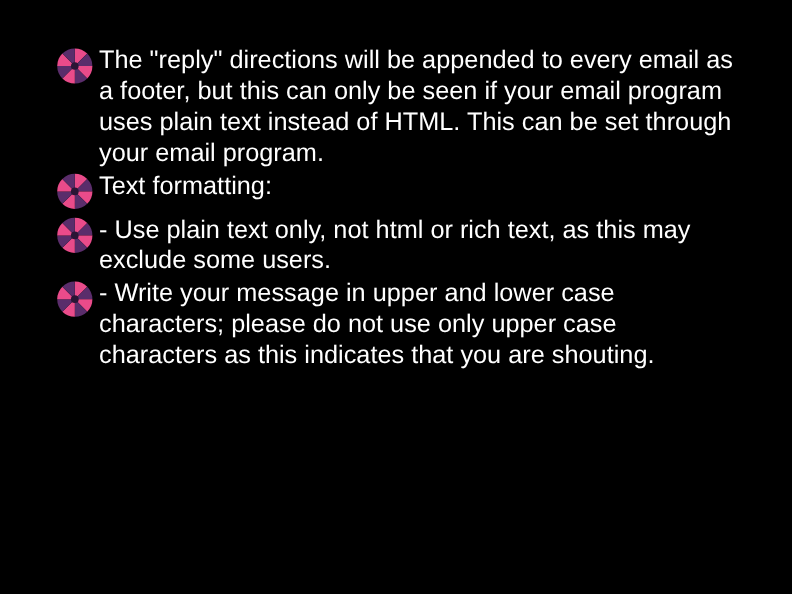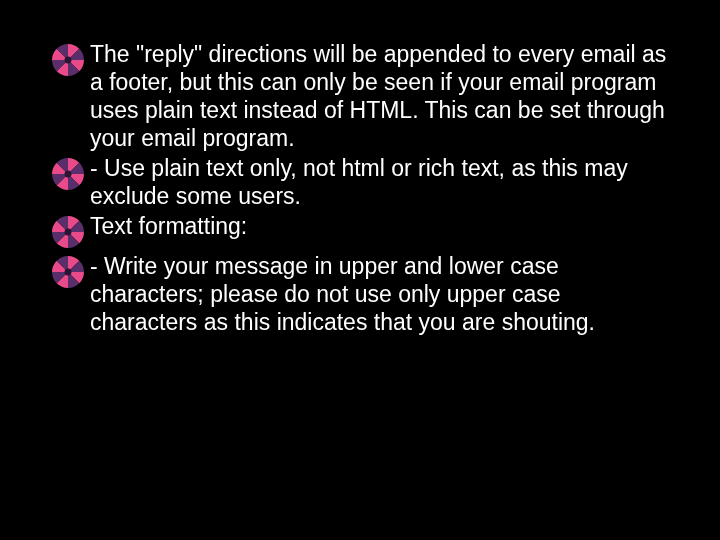--- a/index.html
+++ b/index.html
@@ -102,21 +102,21 @@
           </g>
         <g transform="rotate(270 18 18)">
             <use href="#seg" fill="#e94b8a"></use>
           </g>
         <g transform="rotate(315 18 18)">
             <use href="#seg" fill="#5a2d6b"></use>
           </g>
         <circle cx="18" cy="18" r="3.5" fill="#2a1535"></circle>
       </svg>
     </span>
-    <span class="bullet-text">- Use plain text only, not html or rich text, as this may exclude some users.</span>
+    <span class="bullet-text">Text formatting:</span>
   </div>
 
   <div class="bullet-item">
     <span class="bullet-icon">
       <svg viewBox="0 0 36 36" width="36" height="36">
         <g transform="rotate(0 18 18)">
             <use href="#seg" fill="#e94b8a"></use>
           </g>
         <g transform="rotate(45 18 18)">
             <use href="#seg" fill="#5a2d6b"></use>
@@ -135,21 +135,21 @@
           </g>
         <g transform="rotate(270 18 18)">
             <use href="#seg" fill="#e94b8a"></use>
           </g>
         <g transform="rotate(315 18 18)">
             <use href="#seg" fill="#5a2d6b"></use>
           </g>
         <circle cx="18" cy="18" r="3.5" fill="#2a1535"></circle>
       </svg>
     </span>
-    <span class="bullet-text">Text formatting:</span>
+    <span class="bullet-text">- Use plain text only, not html or rich text, as this may exclude some users.</span>
   </div>
 
   <div class="bullet-item">
     <span class="bullet-icon">
       <svg viewBox="0 0 36 36" width="36" height="36">
         <g transform="rotate(0 18 18)">
             <use href="#seg" fill="#e94b8a"></use>
           </g>
         <g transform="rotate(45 18 18)">
             <use href="#seg" fill="#5a2d6b"></use>

